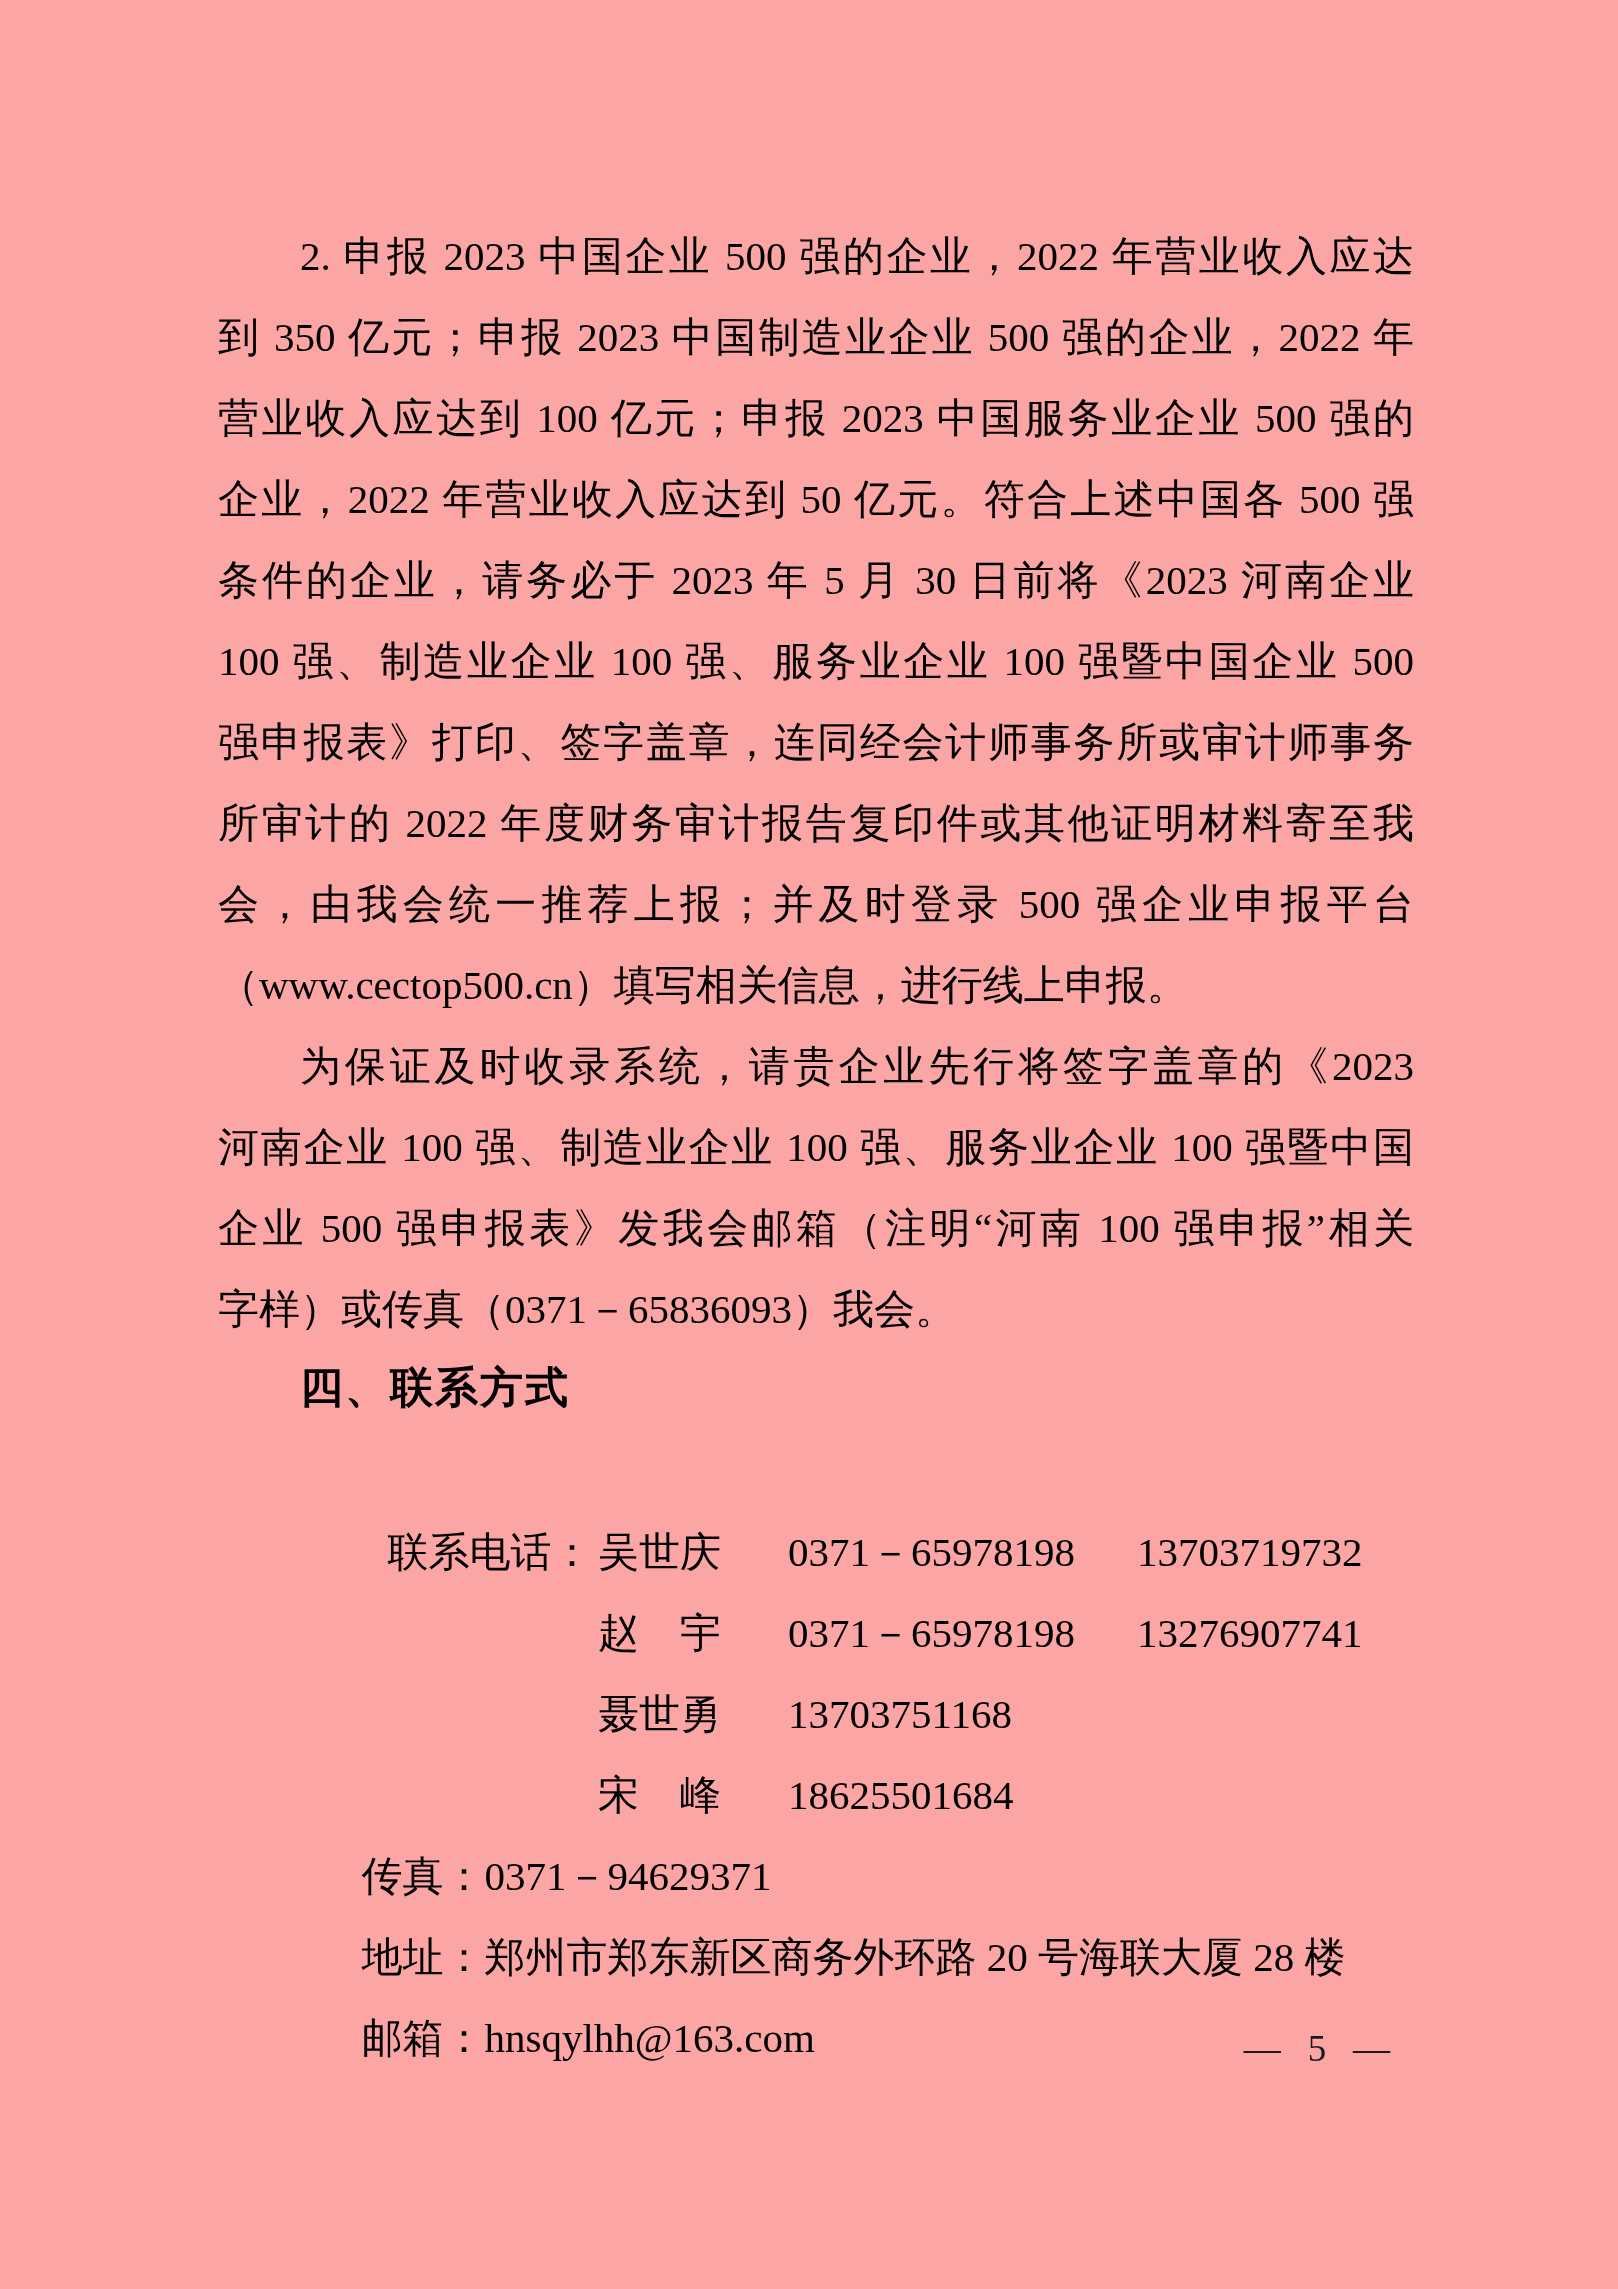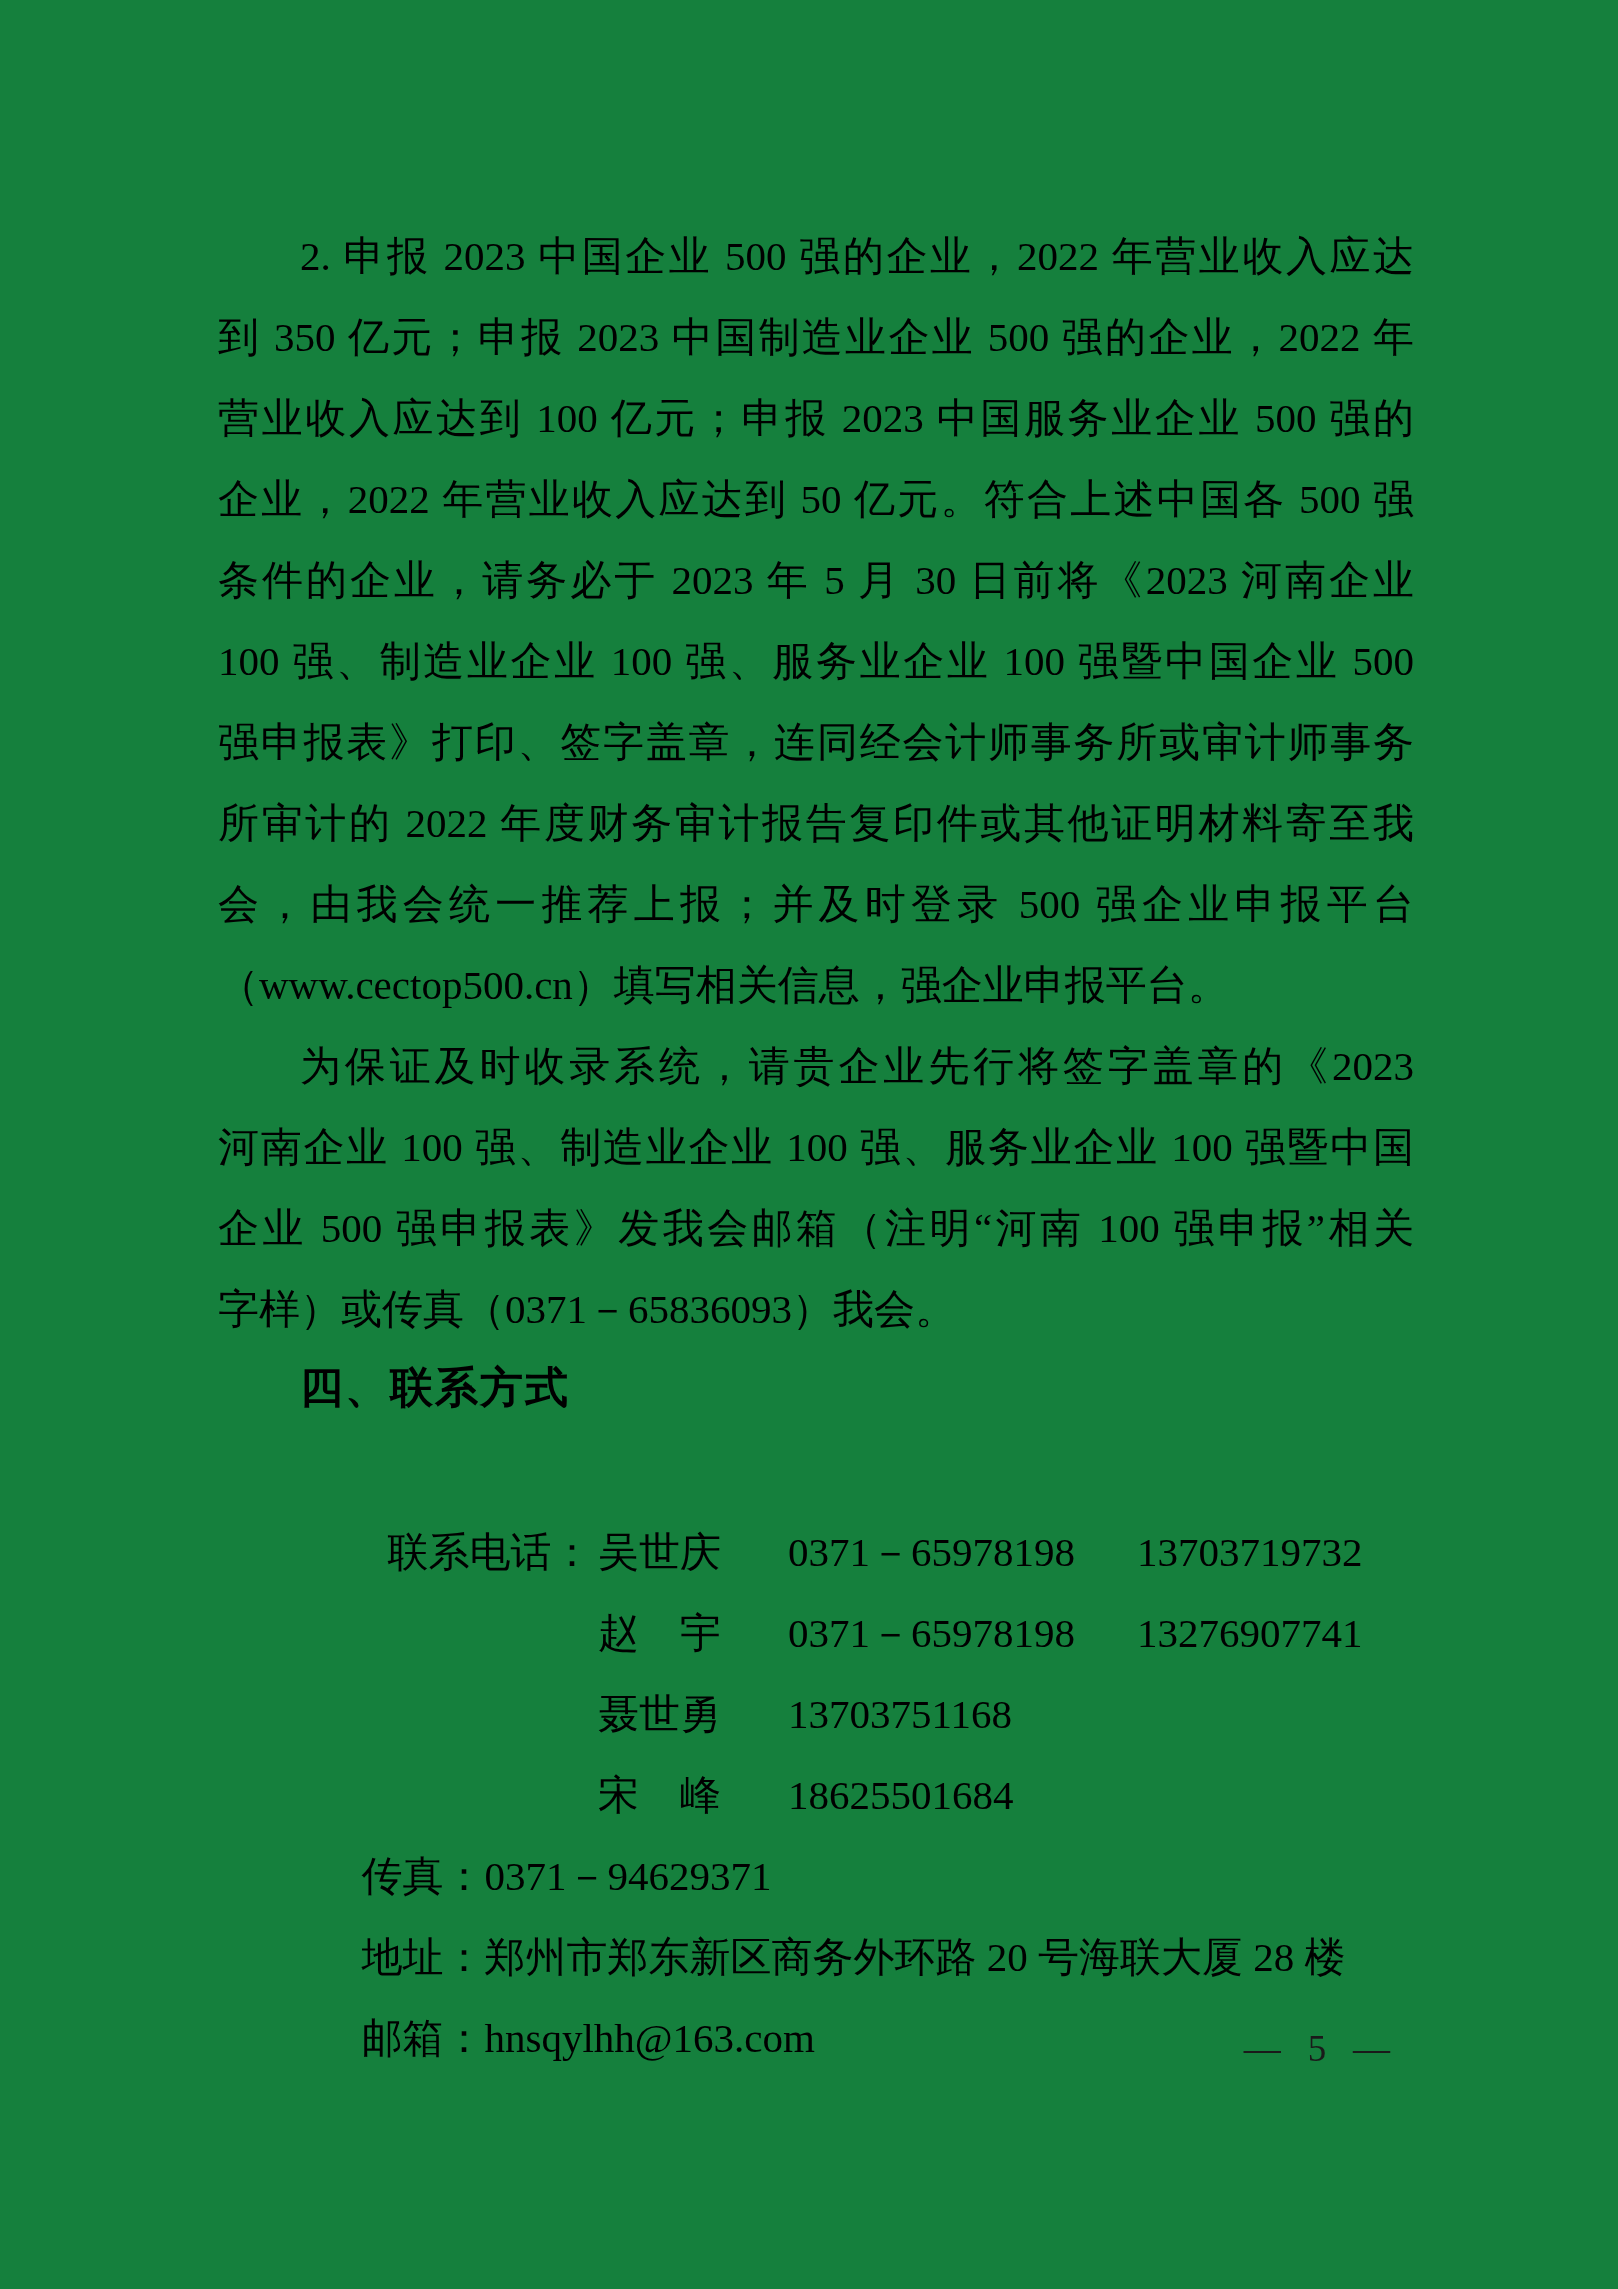--- a/index.html
+++ b/index.html
@@ -1,21 +1,21 @@
 <!DOCTYPE html>
 <html><head>
 <meta charset="utf-8">
 <style>
   html, body { margin: 0; padding: 0; background: #e8e8e8; }
   .page {
     position: relative;
     width: 1618px;
     height: 2290px;
     margin: 0 auto;
-    background: #15803d;
+    background: #fca5a5;
     color: #000000;
     font-family: "Liberation Serif", "DejaVu Serif", serif;
     overflow: hidden;
   }
   .content {
     position: absolute;
     left: 218px;
     top: 216px;
     width: 1196px;
     font-size: 41px;
@@ -79,21 +79,21 @@
     <div>
       <div class="ln jst ind2">2. 申报 2023 中国企业 500 强的企业，2022 年营业收入应达</div>
       <div class="ln jst">到 350 亿元；申报 2023 中国制造业企业 500 强的企业，2022 年</div>
       <div class="ln jst">营业收入应达到 100 亿元；申报 2023 中国服务业企业 500 强的</div>
       <div class="ln jst">企业，2022 年营业收入应达到 50 亿元。符合上述中国各 500 强</div>
       <div class="ln jst">条件的企业，请务必于 2023 年 5 月 30 日前将《2023 河南企业</div>
       <div class="ln jst">100 强、制造业企业 100 强、服务业企业 100 强暨中国企业 500</div>
       <div class="ln jst">强申报表》打印、签字盖章，连同经会计师事务所或审计师事务</div>
       <div class="ln jst">所审计的 2022 年度财务审计报告复印件或其他证明材料寄至我</div>
       <div class="ln jst">会，由我会统一推荐上报；并及时登录 500 强企业申报平台</div>
-      <div class="ln">（www.cectop500.cn）填写相关信息，强企业申报平台。</div>
+      <div class="ln">（www.cectop500.cn）填写相关信息，进行线上申报。</div>
     </div>
 
     <div>
       <div class="ln jst ind2">为保证及时收录系统，请贵企业先行将签字盖章的《2023</div>
       <div class="ln jst">河南企业 100 强、制造业企业 100 强、服务业企业 100 强暨中国</div>
       <div class="ln jst">企业 500 强申报表》发我会邮箱（注明“河南 100 强申报”相关</div>
       <div class="ln">字样）或传真（0371－65836093）我会。</div>
     </div>
 
     <div class="heading">四、联系方式</div>

